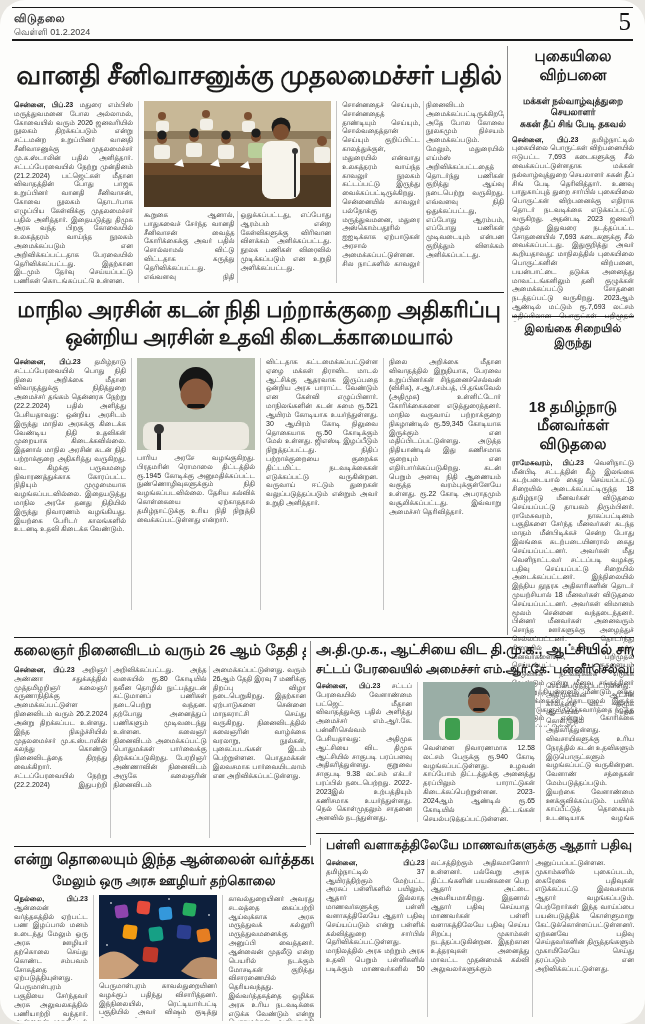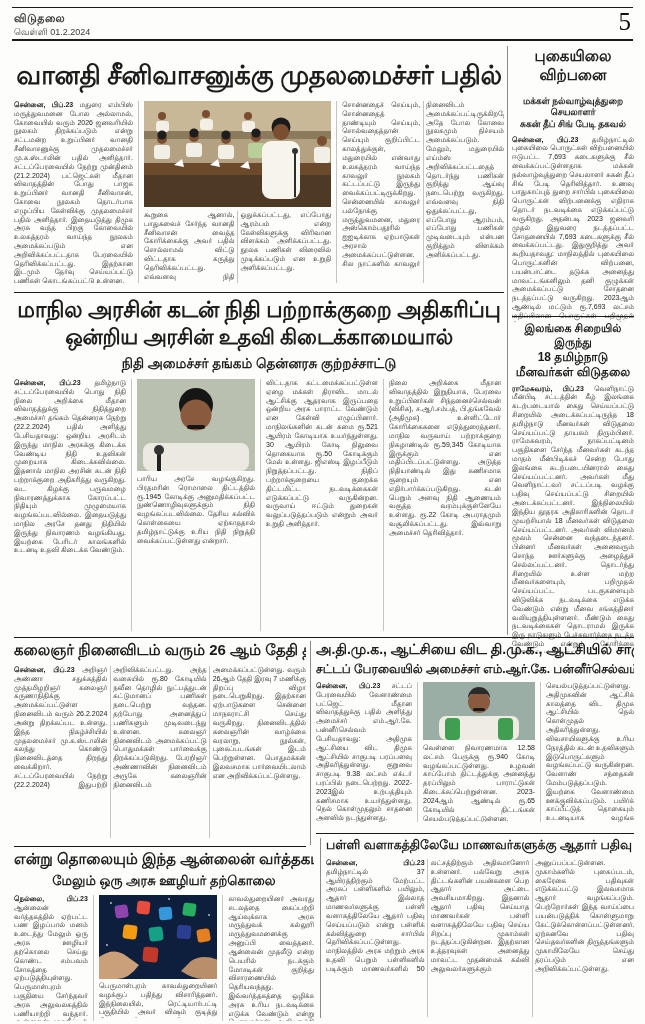--- a/index.html
+++ b/index.html
@@ -1,17 +1,17 @@
 <!DOCTYPE html>
 <html><head>
 <meta charset="utf-8">
 <style>
   html,body{margin:0;padding:0;background:#e9e7e2;}
   .page{position:relative;width:645px;height:1024px;background:#fdfdfb;margin:0 auto;
-        font-family:"Liberation Sans","DejaVu Sans",sans-serif;color:#1c1c1c;overflow:hidden;}
+        font-family:"Liberation Sans","DejaVu Sans",sans-serif;color:#1c1c1c;overflow:hidden;border-radius:25px;}
   .abs{position:absolute;}
   .hr{position:absolute;background:#1a1a1a;height:1px;}
   .vr{position:absolute;background:#8a8a8a;width:1px;}
   .paper-name{font-size:11px;font-weight:bold;color:#3a3a3a;letter-spacing:.5px;}
   .issue-date{font-size:9px;color:#3a3a3a;margin-top:1px;}
   .page-num{font-size:25px;font-family:"Liberation Serif","DejaVu Serif",serif;color:#111;}
   .kicker{font-size:19px;font-weight:bold;text-align:center;letter-spacing:-.2px;}
   .headline-xl{font-size:26px;font-weight:bold;text-align:center;letter-spacing:-.3px;margin-top:14px;}
   .headline-l{font-size:21px;font-weight:bold;text-align:center;letter-spacing:-.3px;}
   .subhead{font-size:13.5px;font-weight:bold;text-align:center;margin-top:4px;}
@@ -102,21 +102,20 @@
         <div class="bodytext cols2" style="height:72px;margin-top:4px;">கூறுகை ஆனால், பாதுகவைச் சேர்ந்த வானதி சீனிவாசன் வைத்த கோரிக்கைக்கு அவர் பதில் சொல்லாமல் விட்டு விட்டதாக கருத்து தெரிவிக்கப்பட்டது. எவ்வளவு நிதி ஒதுக்கப்பட்டது, எப்போது ஆரம்பம் என்ற கேள்விகளுக்கு விரிவான விளக்கம் அளிக்கப்பட்டது. நூலக பணிகள் விரைவில் முடிக்கப்படும் என உறுதி அளிக்கப்பட்டது.</div>
       </div>
       <div class="fcol bodytext cols2" style="width:166px;">சொன்னதைச் செய்யும், சொன்னதைத் தாண்டியும் செய்யும், சொல்வதைத்தான் செய்யும் குறிப்பிட்ட காலத்துக்குள், மதுரையில் என்வாது உலகத்தரம் வாய்ந்த காவலுர் நூலகம் கட்டப்பட்டு இருந்து வைக்கப்பட்டிருக்கிறது. சென்னையில் காவலுர் பல்நோக்கு மருத்துவமனை, மதுரை அஸ்கொம்பதூரில் ஐஐடிக்காக ஏற்பாடுகள் அரசால் அமைக்கப்பட்டுள்ளன. சில நாட்களில் காவலுர் நினைவிடம் அமைக்கப்பட்டிருக்கிறதோ, அதே போல கோவை நூலகமும் நிச்சயம் அமைக்கப்படும். மேலும், மதுரையில் எய்ம்ஸ் அறிவிக்கப்பட்டதைத் தொடர்ந்து பணிகள் குறித்து ஆய்வு நடைபெற்று வருகிறது. எவ்வளவு நிதி ஒதுக்கப்பட்டது, எப்போது ஆரம்பம், எப்போது பணிகள் முடிவடையும் என்பன குறித்தும் விளக்கம் அளிக்கப்பட்டது.</div>
     </div>
   </div>
   <div class="hr" style="top:292px;left:14px;width:490px;"></div>
 
   <div class="abs" style="left:14px;top:297px;width:490px;">
     <div class="headline-l" style="font-size:22px;">மாநில அரசின் கடன் நிதி பற்றாக்குறை அதிகரிப்பு</div>
     <div class="headline-l">ஒன்றிய அரசின் உதவி கிடைக்காமையால்</div>
-    <div class="subhead">நிதி அமைச்சர் தங்கம் தென்னரசு குற்றச்சாட்டு</div>
     <div class="flexrow" style="margin-top:6px;height:252px;">
       <div class="fcol bodytext" style="width:112px;">
         <span class="dl">சென்னை, பிப்.23</span>
         <span>தமிழ்நாடு சட்டப்பேரவையில் பொது நிதி நிலை அறிக்கை மீதான விவாதத்துக்கு நிதித்துறை அமைச்சர் தங்கம் தென்னரசு நேற்று (22.2.2024) பதில் அளித்து பேசியதாவது: ஒன்றிய அரசிடம் இருந்து மாநில அரசுக்கு கிடைக்க வேண்டிய நிதி உதவிகள் முறையாக கிடைக்கவில்லை. இதனால் மாநில அரசின் கடன் நிதி பற்றாக்குறை அதிகரித்து வருகிறது. வட கிழக்கு பருவமழை நிவாரணத்துக்காக கோரப்பட்ட நிதியும் முழுமையாக வழங்கப்படவில்லை. இதையடுத்து மாநில அரசே தனது நிதியில் இருந்து நிவாரணம் வழங்கியது. இயற்கை பேரிடர் காலங்களில் உடனடி உதவி கிடைக்க வேண்டும்.</span>
       </div>
       <div class="fcol" style="width:118px;">
         <div class="photo" style="width:118px;height:92px;">
           <svg viewBox="0 0 118 92" xmlns="http://www.w3.org/2000/svg">
             <rect width="118" height="92" fill="#b9c0b0"></rect>
             <rect x="6" y="64" width="106" height="28" rx="8" fill="#ece9e0"></rect>
@@ -141,21 +140,21 @@
     <div class="rail-sub" style="margin-top:0;">சுகன் தீப் சிங் பேடி தகவல்</div>
     <div class="bodytext" style="height:186px;margin-top:5px;">
       <span class="dl">சென்னை, பிப்.23</span>
       <span>தமிழ்நாட்டில் புகையிலை பொருட்கள் விற்பனையில் ஈடுபட்ட 7,693 கடைகளுக்கு சீல் வைக்கப்பட்டுள்ளதாக மக்கள் நல்வாழ்வுத்துறை செயலாளர் சுகன் தீப் சிங் பேடி தெரிவித்தார். உணவு பாதுகாப்புத் துறை சார்பில் புகையிலை பொருட்கள் விற்பனைக்கு எதிராக தொடர் நடவடிக்கை எடுக்கப்பட்டு வருகிறது. அதன்படி 2023 ஜனவரி முதல் இதுவரை நடத்தப்பட்ட சோதனையில் 7,693 கடைகளுக்கு சீல் வைக்கப்பட்டது. இதுகுறித்து அவர் கூறியதாவது: மாநிலத்தில் புகையிலை பொருட்களின் விற்பனை, பயன்பாட்டை தடுக்க அனைத்து மாவட்டங்களிலும் தனி குழுக்கள் அமைக்கப்பட்டு சோதனை நடத்தப்பட்டு வருகிறது. 2023ஆம் ஆண்டில் மட்டும் ரூ.7,693 லட்சம் மதிப்பிலான பொருட்கள் பறிமுதல் செய்யப்பட்டன. குட்கா உள்ளிட்ட தடை செய்யப்பட்ட பொருட்களை விற்பனை செய்வோர் மீது கடும் நடவடிக்கை எடுக்கப்படும். பள்ளி, கல்லூரிகளை சுற்றி 100 மீட்டர் சுற்றளவில் புகையிலை விற்பனைக்கு முழுமையான தடை அமல்படுத்தப்பட்டுள்ளது. பொதுமக்களும் இதுபற்றிய புகார்களை தெரிவிக்கலாம். இவ்வாறு அவர் கூறினார். மேலும் ஒரு சில மாவட்டங்களில் சிறப்பு சோதனைகள் தீவிரப்படுத்தப்பட்டுள்ளன. ரூ.9.22 கோடி அபராதமும் வசூலிக்கப்பட்டுள்ளது.</span>
     </div>
   </div>
   <div class="hr" style="top:316px;left:512px;width:122px;"></div>
 
   <div class="abs" style="left:512px;top:322px;width:122px;">
     <div class="rail-head" style="font-size:11px;">இலங்கை சிறையில் இருந்து</div>
-    <div class="rail-head" style="font-size:12px;">18 தமிழ்நாடு மீனவர்கள் விடுதலை</div>
+    <div class="rail-head" style="font-size:15px;margin-top:48px;">18 தமிழ்நாடு மீனவர்கள் விடுதலை</div>
     <div class="bodytext" style="height:268px;margin-top:5px;">
       <span class="dl">ராமேசுவரம், பிப்.23</span>
       <span>வெளிநாட்டு மீன்பிடி சட்டத்தின் கீழ் இலங்கை கடற்படையால் கைது செய்யப்பட்டு சிறையில் அடைக்கப்பட்டிருந்த 18 தமிழ்நாடு மீனவர்கள் விடுதலை செய்யப்பட்டு தாயகம் திரும்பினர். ராமேசுவரம், நாகப்பட்டினம் பகுதிகளை சேர்ந்த மீனவர்கள் கடந்த மாதம் மீன்பிடிக்கச் சென்ற போது இலங்கை கடற்படையினரால் கைது செய்யப்பட்டனர். அவர்கள் மீது வெளிநாட்டவர் சட்டப்படி வழக்கு பதிவு செய்யப்பட்டு சிறையில் அடைக்கப்பட்டனர். இந்நிலையில் இந்திய தூதரக அதிகாரிகளின் தொடர் முயற்சியால் 18 மீனவர்கள் விடுதலை செய்யப்பட்டனர். அவர்கள் விமானம் மூலம் சென்னை வந்தடைந்தனர். பின்னர் மீனவர்கள் அனைவரும் சொந்த ஊர்களுக்கு அழைத்துச் செல்லப்பட்டனர். தொடர்ந்து சிறையில் உள்ள மற்ற மீனவர்களையும், பறிமுதல் செய்யப்பட்ட படகுகளையும் விடுவிக்க நடவடிக்கை எடுக்க வேண்டும் என்று மீனவ சங்கத்தினர் வலியுறுத்தியுள்ளனர். மீண்டும் கைது நடவடிக்கைகள் தொடராமல் இருக்க இரு நாடுகளும் பேச்சுவார்த்தை நடத்த வேண்டும் என்றும் கோரிக்கை விடுக்கப்பட்டுள்ளது.</span>
     </div>
   </div>
 
   <div class="abs" style="left:14px;top:641px;width:292px;">
     <div class="sec-head">கலைஞர் நினைவிடம் வரும் 26 ஆம் தேதி திறப்பு</div>
     <div class="bodytext cols3" style="height:172px;margin-top:5px;">
       <span class="dl">சென்னை, பிப்.23</span>

